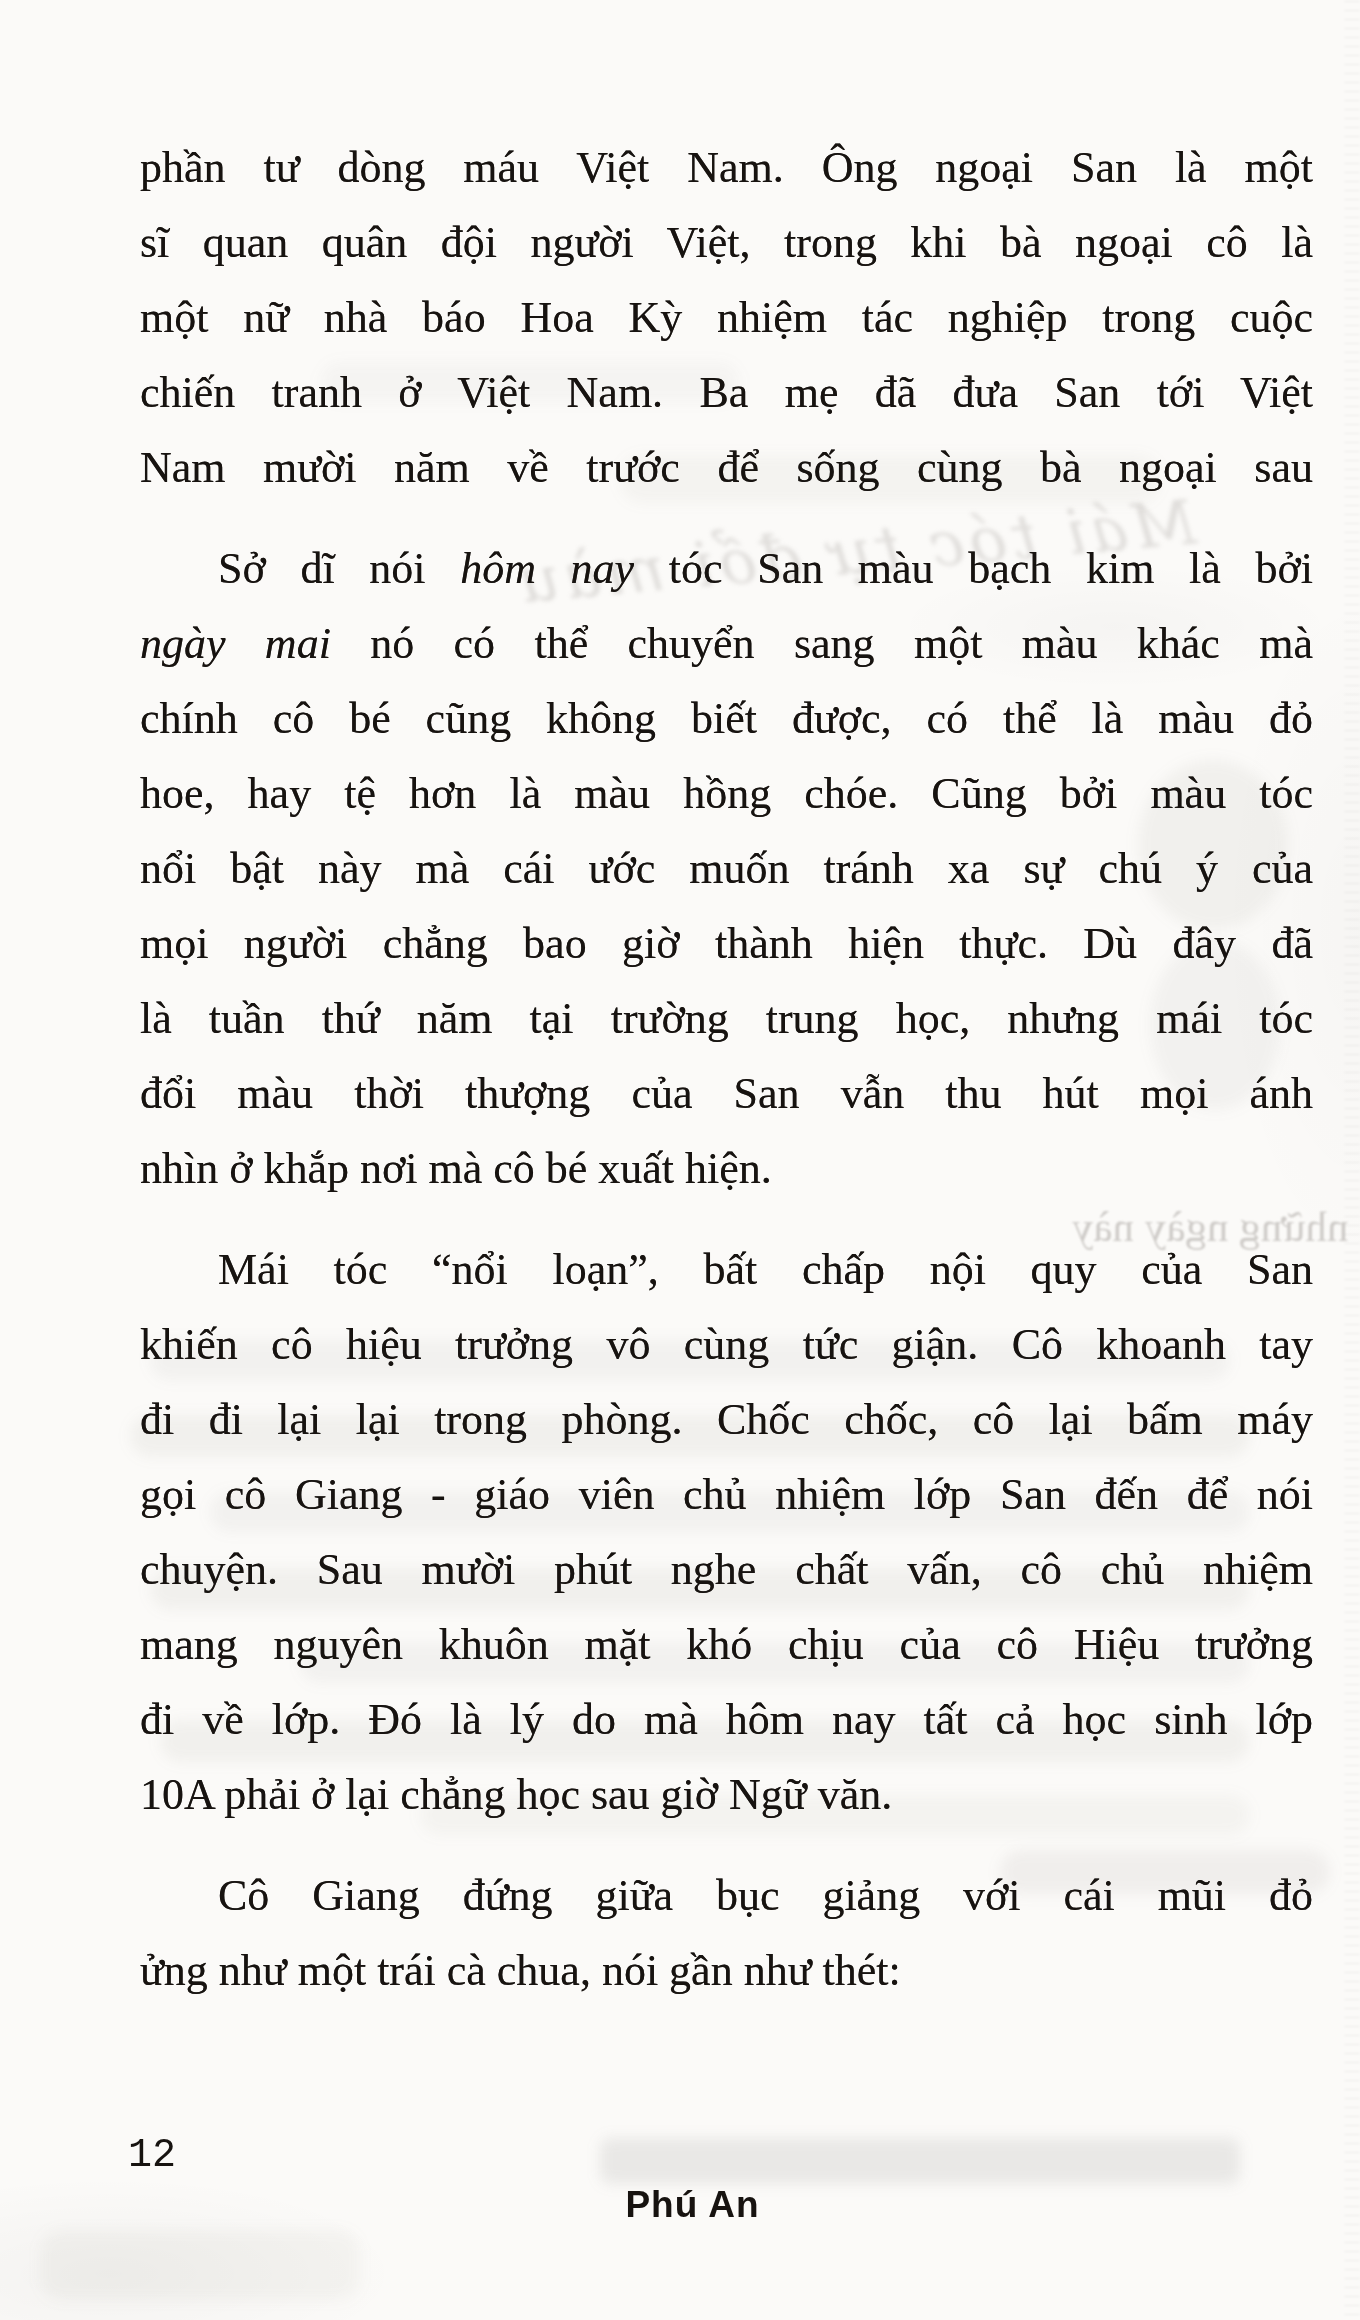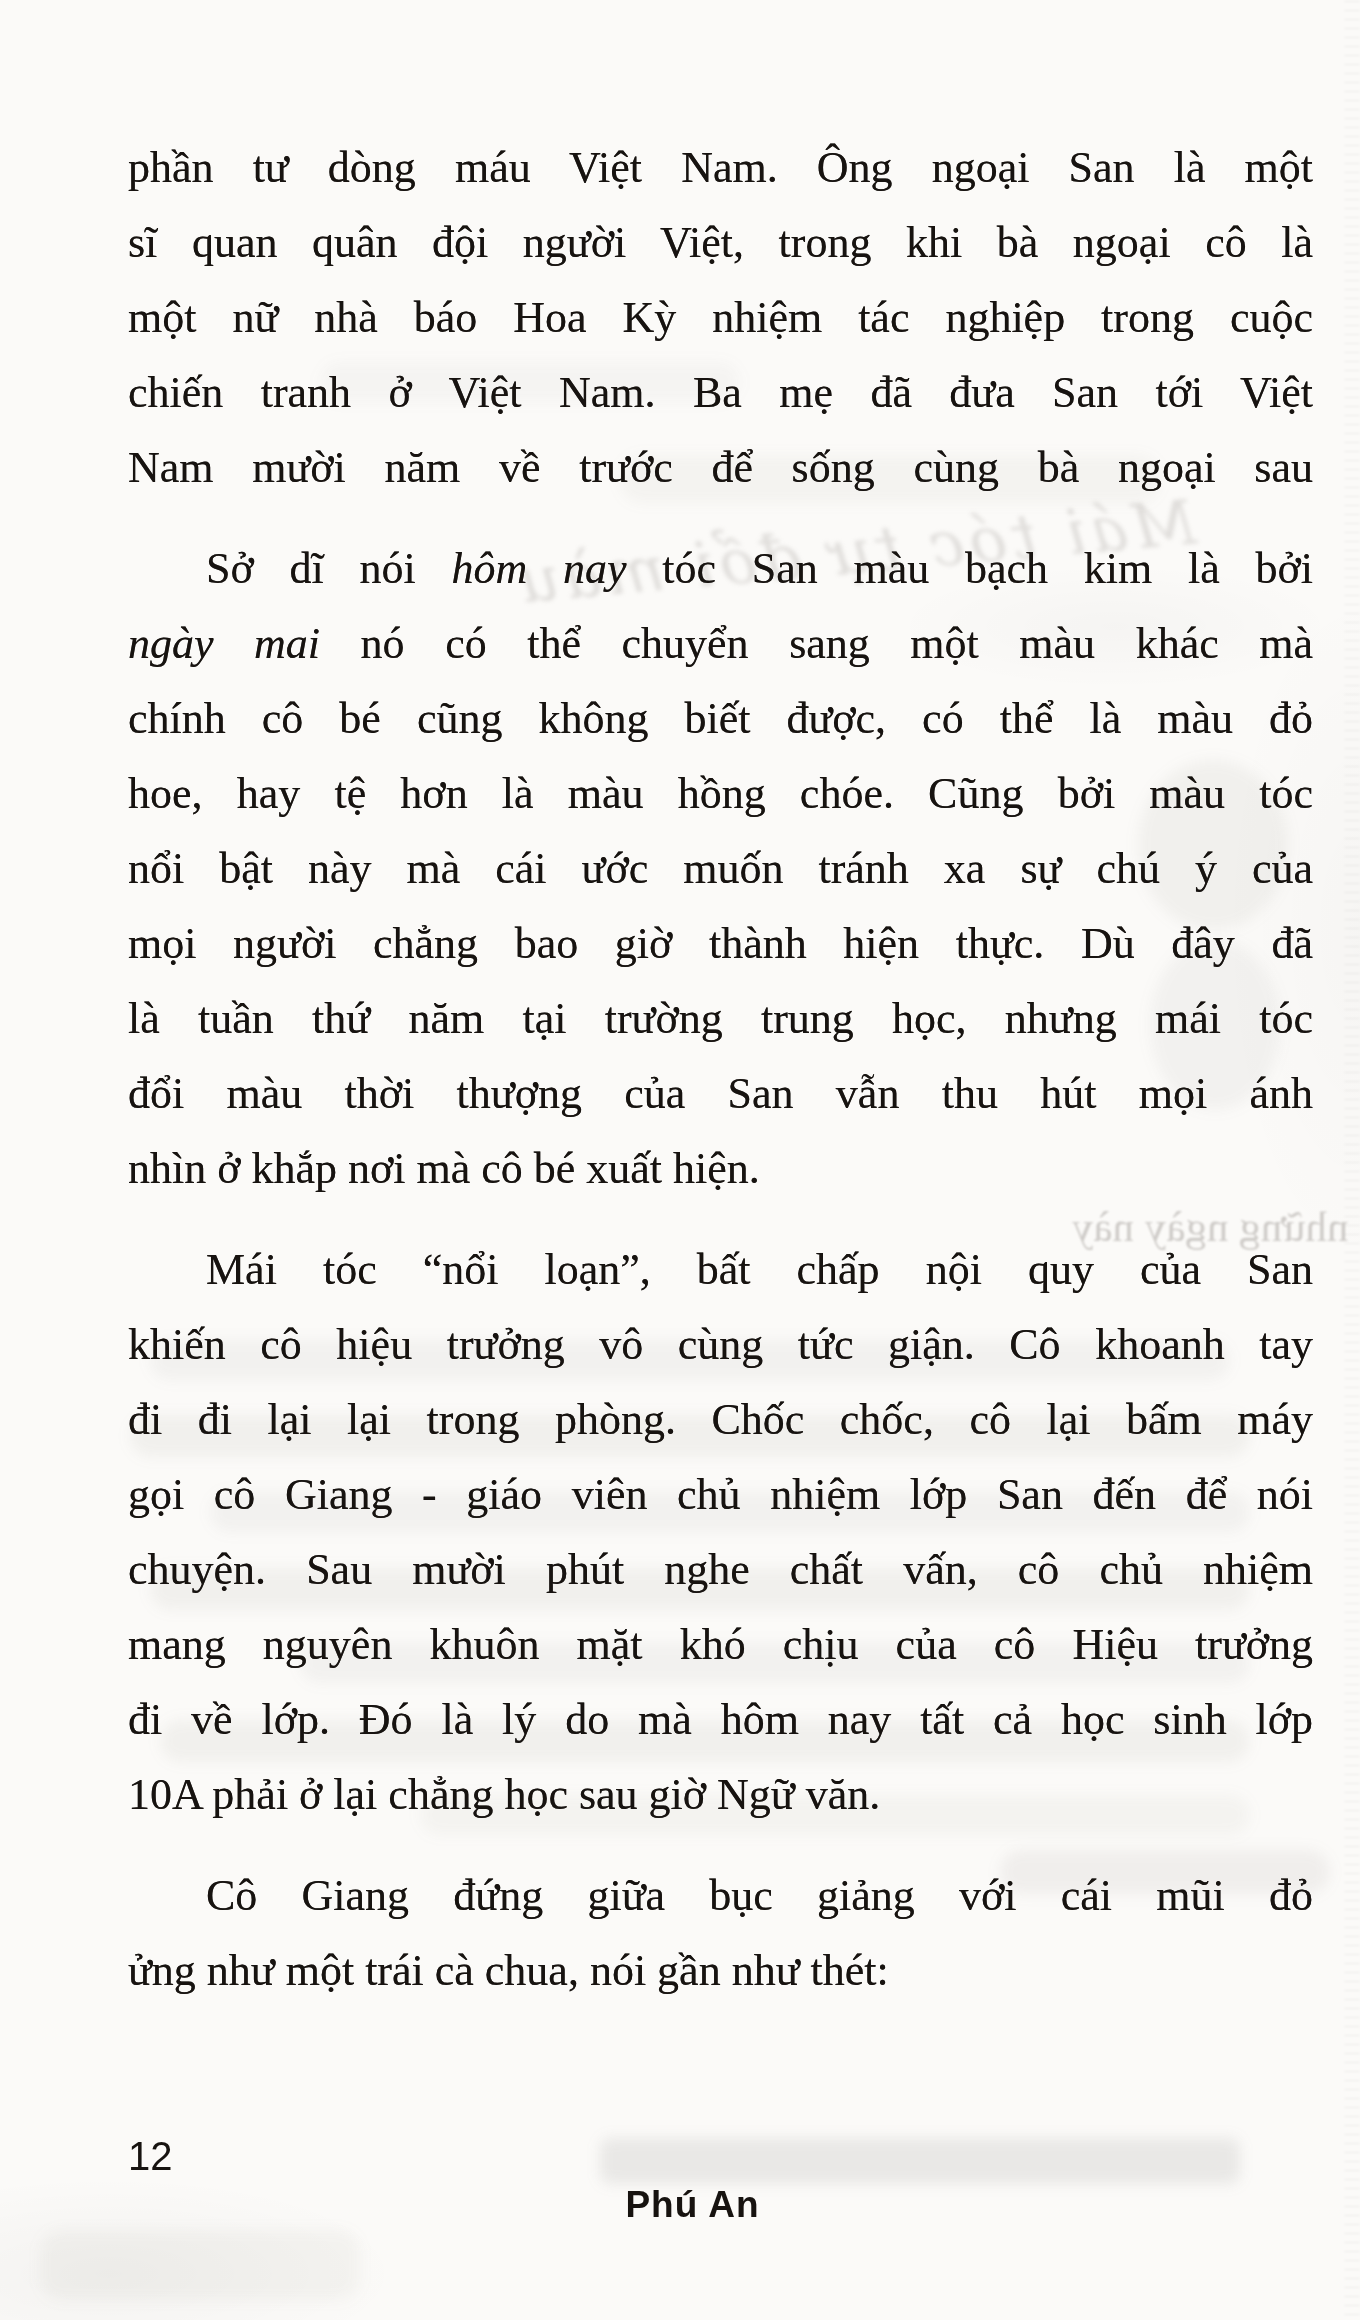--- a/index.html
+++ b/index.html
@@ -16,31 +16,31 @@
     color:var(--ink,#171310);
     font-family:"Liberation Serif","DejaVu Serif",serif;
   }
   
   .text-block{
     position:absolute;
     left:128px;top:130px;width:1185px;
     font-size:44px;line-height:75px;
     text-shadow:0 0 0.6px rgba(23,19,16,0.75);
   }
-  .para{margin:0 0 26px 0;font-family:Liberation Serif, serif;}
+  .para{margin:0 0 26px 12px;font-family:Liberation Serif, serif;}
   .para:last-child{margin-bottom:0;}
   .para.indent .line:first-child{text-indent:78px;}
   .line{text-align:justify;text-align-last:justify;}
   .line.last{text-align-last:left;}
   .line i{font-style:italic;}
   
   .footer-pagenum{
     position:absolute;left:128px;top:2134px;
     font-size:40px;line-height:44px;
-    font-family:Liberation Sans, sans-serif;
+    font-family:Liberation Mono, monospace;
   }
   .footer-title{
     position:absolute;left:128px;top:2136px;width:1185px;
     text-align:center;
     font-family:"Liberation Sans","DejaVu Sans",sans-serif;
     font-weight:700;font-size:37px;line-height:42px;
     letter-spacing:1px;
     transform:translateX(-28px);
     margin-top:48px;
   }

